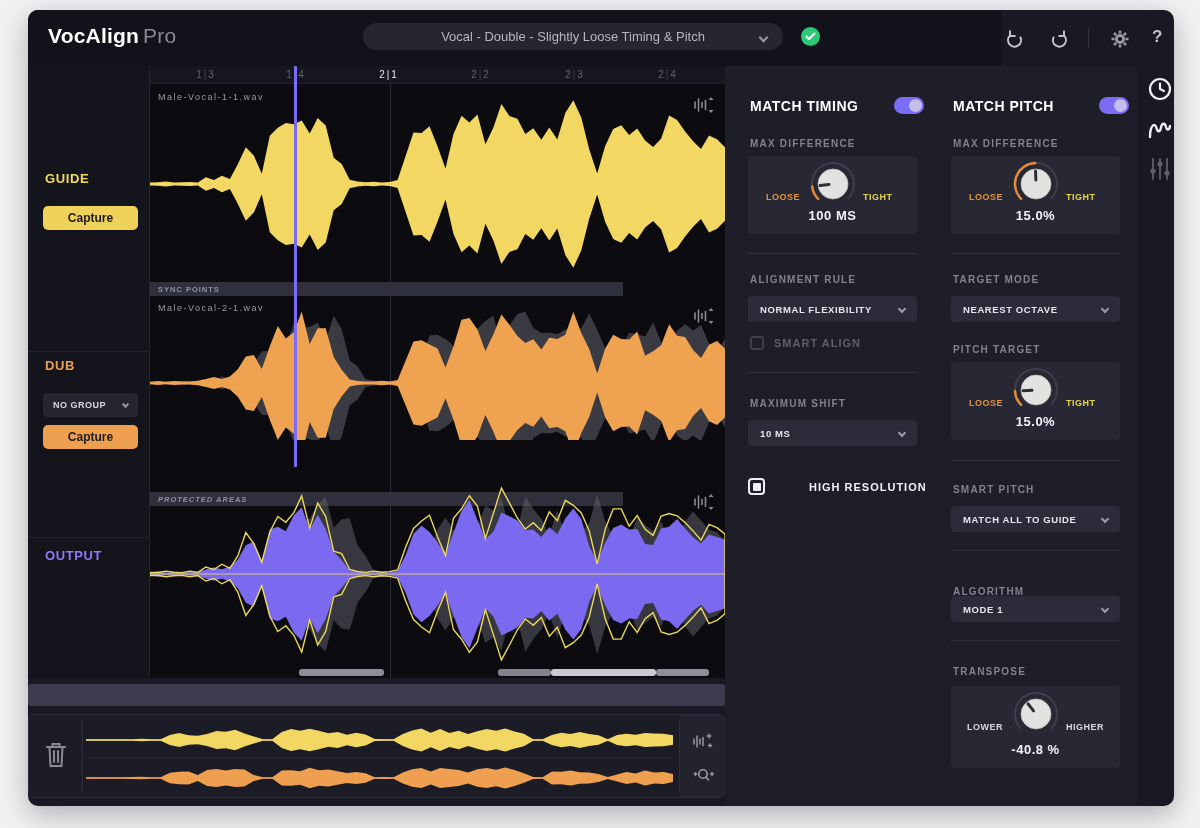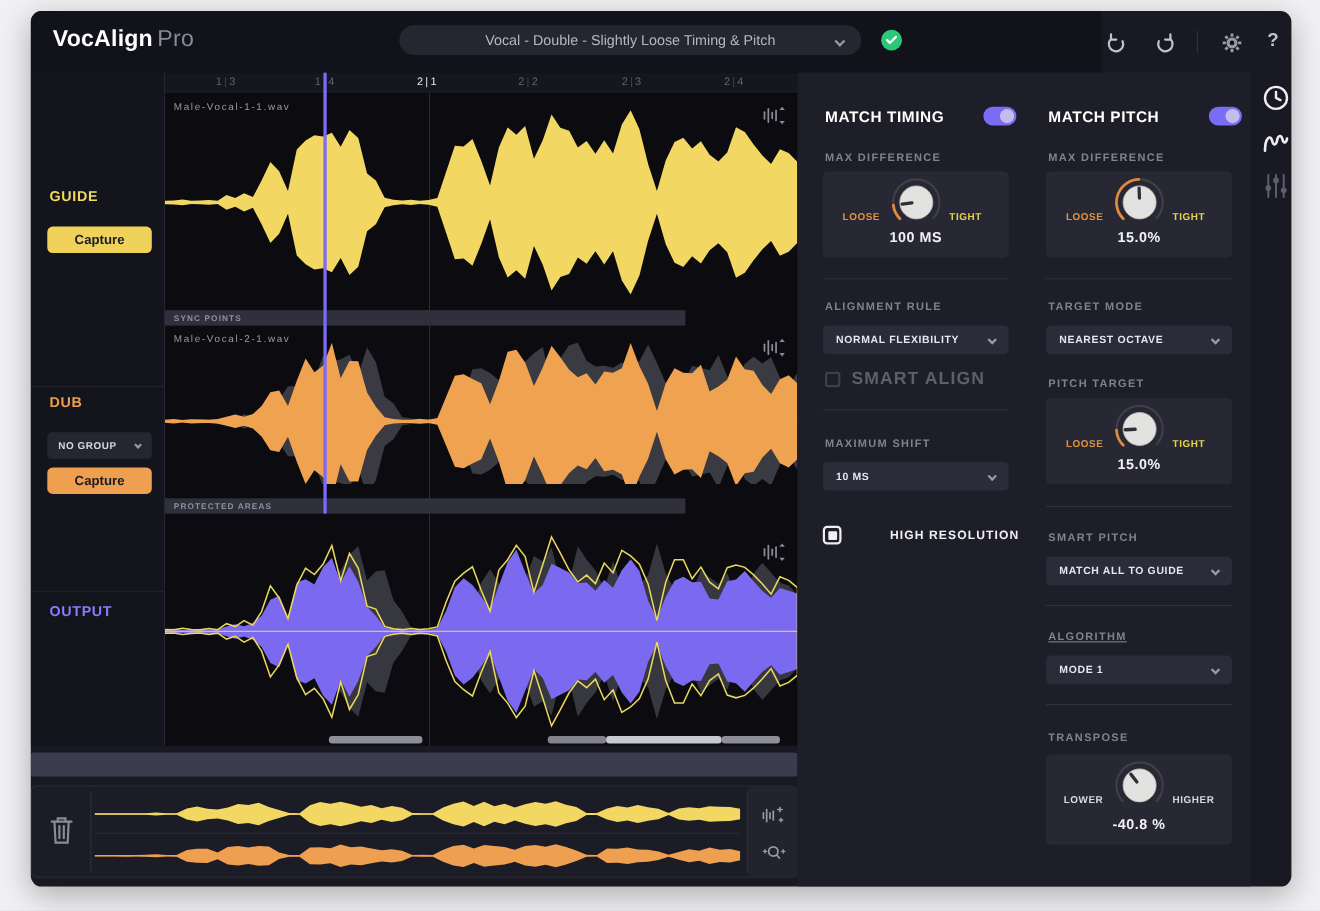--- a/index.html
+++ b/index.html
@@ -61,21 +61,21 @@
   .kl.right { right:8px; width:46px; text-align:left; color:#e5d44b; }
   .kl.neutral { color:#d8d8e0; }
   .kval { position:absolute; left:0; width:169px; text-align:center; top:52px; font-size:13px; font-weight:bold; color:#f2f2f6; letter-spacing:.5px; }
   .dropdown { position:absolute; width:169px; height:26px; background:#2b2b39; border-radius:4px; display:flex; align-items:center; color:#e6e6ef; font-size:9.5px; font-weight:bold; letter-spacing:.6px; padding-left:12px; cursor:pointer; }
   .dropdown .chev { position:absolute; right:12px; width:6px; height:6px; }
   .divider { position:absolute; width:169px; height:1px; background:#30303e; }
   .checkrow { position:absolute; display:flex; align-items:center; cursor:pointer; }
   .cbox-off { width:14px; height:14px; border:2px solid #3f3f4c; border-radius:3px; }
   .cbox-on { width:17px; height:17px; border:2px solid #eeeef2; border-radius:4px; position:relative; }
   .cbox-on::after { content:""; position:absolute; left:2.5px; top:2.5px; width:8px; height:8px; background:#eeeef2; border-radius:1px; }
-  .check-label-off { margin-left:10px; font-size:16px; font-weight:bold; letter-spacing:1px; color:#5e5e6c; }
+  .check-label-off { margin-left:10px; font-size:11px; font-weight:bold; letter-spacing:1px; color:#5e5e6c; }
   .check-label-on { margin-left:10px; font-size:11px; font-weight:bold; letter-spacing:1px; color:#f0f0f4; }
   
   .tab-icon { position:absolute; left:1119px; width:26px; height:26px; cursor:pointer; }
   svg { display:block; }
 </style>
 </head>
 <body>
 
 <div id="window">
 
@@ -189,21 +189,21 @@
               <line x1="2" y1="7" x2="2" y2="13"></line>
               <line x1="5.5" y1="4" x2="5.5" y2="16"></line>
               <line x1="9" y1="7.5" x2="9" y2="12.5"></line>
               <line x1="12.5" y1="5.5" x2="12.5" y2="14.5"></line>
             </g>
             <path d="M18,2 L20.5,5 L15.5,5 Z" fill="currentColor"></path>
             <path d="M18,18 L20.5,15 L15.5,15 Z" fill="currentColor"></path>
           </svg>
       </div>
     </div>
-    <div class="lane-bar" style="top:387px;">
+    <div class="lane-bar" style="top:426px;font-style:italic;">
       <span>PROTECTED AREAS</span>
     </div>
 
     <div class="track" style="top:416px; height:196px;">
       <div>
           <svg width="575" height="197">
             <path d="M24.0,90.5 L31.9,89.9 L39.9,90.3 L47.9,89.6 L55.9,90.3 L63.9,90.5 L71.9,89.5 L79.9,87.9 L87.8,84.0 L95.8,87.0 L103.8,83.7 L111.8,77.2 L119.8,59.8 L127.8,58.8 L135.8,78.9 L143.8,38.2 L151.7,40.5 L159.7,36.6 L167.7,22.3 L175.7,14.4 L183.7,45.8 L191.7,37.3 L199.7,36.3 L207.6,63.5 L215.6,74.1 L223.6,88.3 L231.6,89.5 L239.6,90.4 L247.6,90.6 L255.6,89.3 L263.5,90.3 L271.5,89.1 L279.5,70.0 L287.5,47.6 L295.5,35.5 L303.5,48.3 L311.5,57.2 L319.4,71.9 L327.4,45.5 L335.4,23.5 L343.4,28.4 L351.4,15.6 L359.4,47.2 L367.4,47.6 L375.3,14.3 L383.3,26.9 L391.3,36.4 L399.3,53.1 L407.3,28.0 L415.3,53.1 L423.3,33.4 L431.2,49.9 L439.2,40.9 L447.2,12.1 L455.2,39.3 L463.2,53.7 L471.2,81.5 L479.2,56.0 L487.2,36.1 L495.1,43.0 L503.1,48.9 L511.1,39.0 L519.1,59.6 L527.1,58.6 L535.1,39.4 L543.1,29.6 L551.0,38.6 L559.0,47.7 L567.0,50.3 L575.0,58.8 L575.0,51.5 L575.0,47.4 L575.0,54.6 L575.0,129.4 L575.0,136.6 L575.0,132.5 L575.0,125.2 L567.0,133.7 L559.0,136.3 L551.0,145.4 L543.1,154.4 L535.1,144.6 L527.1,125.4 L519.1,124.4 L511.1,145.0 L503.1,135.1 L495.1,141.0 L487.2,147.9 L479.2,128.0 L471.2,102.5 L463.2,130.3 L455.2,144.7 L447.2,171.9 L439.2,143.1 L431.2,134.1 L423.3,150.6 L415.3,130.9 L407.3,156.0 L399.3,130.9 L391.3,147.6 L383.3,157.1 L375.3,169.7 L367.4,136.4 L359.4,136.8 L351.4,168.4 L343.4,155.6 L335.4,160.5 L327.4,138.5 L319.4,112.1 L311.5,126.8 L303.5,135.7 L295.5,148.5 L287.5,136.4 L279.5,114.0 L271.5,94.9 L263.5,93.7 L255.6,94.7 L247.6,93.4 L239.6,93.6 L231.6,94.5 L223.6,95.7 L215.6,109.9 L207.6,120.5 L199.7,147.7 L191.7,146.7 L183.7,138.2 L175.7,169.6 L167.7,161.7 L159.7,147.4 L151.7,143.5 L143.8,145.8 L135.8,105.1 L127.8,125.2 L119.8,124.2 L111.8,106.8 L103.8,100.3 L95.8,97.0 L87.8,100.0 L79.9,96.1 L71.9,94.5 L63.9,93.5 L55.9,93.7 L47.9,94.4 L39.9,93.7 L31.9,94.1 L24.0,93.5 Z" fill="#63636d" opacity="0.5"></path>
             <path d="M0.0,90.7 L8.0,89.6 L16.0,90.7 L24.0,90.0 L31.9,90.6 L39.9,90.4 L47.9,90.1 L55.9,87.6 L63.9,85.4 L71.9,87.3 L79.9,84.4 L87.8,77.8 L95.8,63.2 L103.8,59.5 L111.8,79.1 L119.8,47.6 L127.8,44.7 L135.8,49.3 L143.8,33.5 L151.7,25.3 L159.7,47.7 L167.7,32.7 L175.7,46.9 L183.7,69.7 L191.7,77.9 L199.7,88.4 L207.6,89.8 L215.6,90.4 L223.6,90.7 L231.6,89.9 L239.6,90.4 L247.6,88.8 L255.6,73.3 L263.5,51.8 L271.5,43.7 L279.5,49.9 L287.5,60.4 L295.5,72.3 L303.5,50.5 L311.5,28.9 L319.4,17.8 L327.4,37.9 L335.4,57.6 L343.4,49.6 L351.4,30.4 L359.4,34.3 L367.4,38.4 L375.3,48.3 L383.3,47.6 L391.3,55.0 L399.3,45.3 L407.3,52.3 L415.3,36.4 L423.3,26.4 L431.3,37.1 L439.2,64.1 L447.2,80.2 L455.2,60.4 L463.2,46.0 L471.2,42.4 L479.2,47.4 L487.2,46.9 L495.1,62.1 L503.1,62.9 L511.1,46.5 L519.1,44.8 L527.1,37.1 L535.1,46.4 L543.1,55.3 L551.0,61.3 L559.0,52.5 L567.0,55.0 L575.0,57.8 L575.0,126.2 L567.0,129.0 L559.0,131.5 L551.0,122.7 L543.1,128.7 L535.1,137.6 L527.1,146.9 L519.1,139.2 L511.1,137.5 L503.1,121.1 L495.1,121.9 L487.2,137.1 L479.2,136.6 L471.2,141.6 L463.2,138.0 L455.2,123.6 L447.2,103.8 L439.2,119.9 L431.3,146.9 L423.3,157.6 L415.3,147.6 L407.3,131.7 L399.3,138.7 L391.3,129.0 L383.3,136.4 L375.3,135.7 L367.4,145.6 L359.4,149.7 L351.4,153.6 L343.4,134.4 L335.4,126.4 L327.4,146.1 L319.4,166.2 L311.5,155.1 L303.5,133.5 L295.5,111.7 L287.5,123.6 L279.5,134.1 L271.5,140.3 L263.5,132.2 L255.6,110.7 L247.6,95.2 L239.6,93.6 L231.6,94.1 L223.6,93.3 L215.6,93.6 L207.6,94.2 L199.7,95.6 L191.7,106.1 L183.7,114.3 L175.7,137.1 L167.7,151.3 L159.7,136.3 L151.7,158.7 L143.8,150.5 L135.8,134.7 L127.8,139.3 L119.8,136.4 L111.8,104.9 L103.8,124.5 L95.8,120.8 L87.8,106.2 L79.9,99.6 L71.9,96.7 L63.9,98.6 L55.9,96.4 L47.9,93.9 L39.9,93.6 L31.9,93.4 L24.0,94.0 L16.0,93.3 L8.0,94.4 L0.0,93.3 Z" fill="#7b6af0"></path>
             <path d="M0.0,90.4 L8.0,90.5 L16.0,89.2 L24.0,90.2 L31.9,90.6 L39.9,89.3 L47.9,90.4 L55.9,85.0 L63.9,87.6 L71.9,82.2 L79.9,86.4 L87.8,74.0 L95.8,50.6 L103.8,61.6 L111.8,80.3 L119.8,50.0 L127.8,34.5 L135.8,40.3 L143.8,30.7 L151.7,13.9 L159.7,46.1 L167.7,21.0 L175.7,34.6 L183.7,69.1 L191.7,71.7 L199.7,87.5 L207.6,89.5 L215.6,90.4 L223.6,89.3 L231.6,90.3 L239.6,89.6 L247.6,87.9 L255.6,65.3 L263.5,46.4 L271.5,39.0 L279.5,33.3 L287.5,54.8 L295.5,73.6 L303.5,36.2 L311.5,26.8 L319.4,13.7 L327.4,24.0 L335.4,56.4 L343.4,31.4 L351.4,6.1 L359.4,20.8 L367.4,36.2 L375.3,47.1 L383.3,40.8 L391.3,48.6 L399.3,29.9 L407.3,38.8 L415.3,18.3 L423.3,23.3 L431.3,31.0 L439.2,48.8 L447.2,82.2 L455.2,47.3 L463.2,26.9 L471.2,26.9 L479.2,44.2 L487.2,33.6 L495.1,47.3 L503.1,53.3 L511.1,34.1 L519.1,31.6 L527.1,33.8 L535.1,40.6 L543.1,48.9 L551.0,58.2 L559.0,42.4 L567.0,45.6 L575.0,52.2 L575.0,131.8 L567.0,138.4 L559.0,141.6 L551.0,125.8 L543.1,135.1 L535.1,143.4 L527.1,150.2 L519.1,152.4 L511.1,149.9 L503.1,130.7 L495.1,136.7 L487.2,150.4 L479.2,139.8 L471.2,157.1 L463.2,157.1 L455.2,136.7 L447.2,101.8 L439.2,135.2 L431.3,153.0 L423.3,160.7 L415.3,165.7 L407.3,145.2 L399.3,154.1 L391.3,135.4 L383.3,143.2 L375.3,136.9 L367.4,147.8 L359.4,163.2 L351.4,177.9 L343.4,152.6 L335.4,127.6 L327.4,160.0 L319.4,170.3 L311.5,157.2 L303.5,147.8 L295.5,110.4 L287.5,129.2 L279.5,150.7 L271.5,145.0 L263.5,137.6 L255.6,118.7 L247.6,96.1 L239.6,94.4 L231.6,93.7 L223.6,94.7 L215.6,93.6 L207.6,94.5 L199.7,96.5 L191.7,112.3 L183.7,114.9 L175.7,149.4 L167.7,163.0 L159.7,137.9 L151.7,170.1 L143.8,153.3 L135.8,143.7 L127.8,149.5 L119.8,134.0 L111.8,103.7 L103.8,122.4 L95.8,133.4 L87.8,110.0 L79.9,97.6 L71.9,101.8 L63.9,96.4 L55.9,99.0 L47.9,93.6 L39.9,94.7 L31.9,93.4 L24.0,93.8 L16.0,94.8 L8.0,93.5 L0.0,93.6 Z" fill="none" stroke="#ead75c" stroke-width="1.4"></path>
             <line x1="0" x2="575" y1="92" y2="92" stroke="#ead75c" stroke-width="1" opacity="0.85"></line>
@@ -368,21 +368,21 @@
       <div class="kl right">TIGHT</div>
       <div class="kval">15.0%</div>
     </div>
     <div class="divider" style="left:226px; top:394px;"></div>
     <div class="p-label" style="left:228px; top:418px;">SMART PITCH</div>
     <div class="dropdown" style="left:226px; top:440px;">
       <span>MATCH ALL TO GUIDE</span>
       <span class="chev"></span>
     </div>
     <div class="divider" style="left:226px; top:484px;"></div>
-    <div class="p-label" style="left:228px; top:508px;text-decoration:underline;">ALGORITHM</div>
+    <div class="p-label" style="left:228px; top:520px;">ALGORITHM</div>
     <div class="dropdown" style="left:226px; top:530px;">
       <span>MODE 1</span>
       <span class="chev"></span>
     </div>
     <div class="divider" style="left:226px; top:574px;"></div>
     <div class="p-label" style="left:228px; top:600px;">TRANSPOSE</div>
     <div class="card" style="left:226px; top:620px; height:82px;">
       <div class="knob-host">
           <svg width="60" height="52">
             <path d="M15.15,40.85 A21,21 0 1 1 44.85,40.85" fill="none" stroke="#3f3f4c" stroke-width="2"></path>

